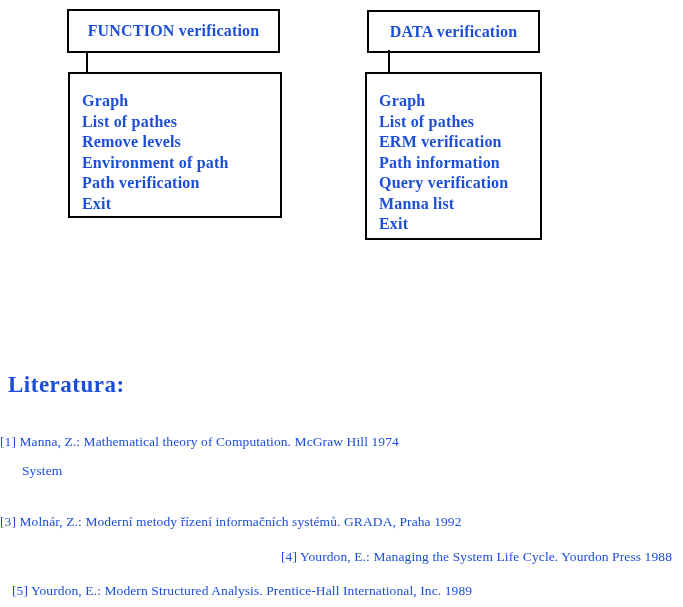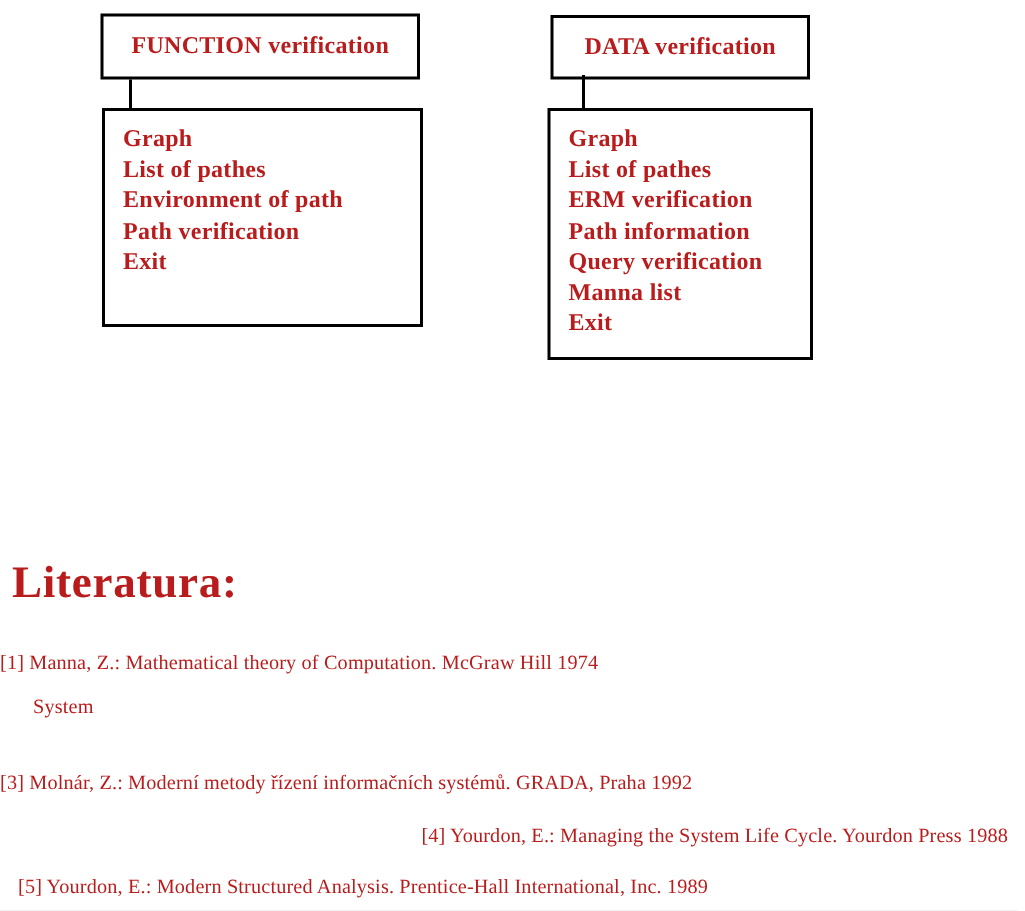--- a/index.html
+++ b/index.html
@@ -1,21 +1,21 @@
 <!DOCTYPE html>
 <html><head>
 <meta charset="utf-8">
 <style>
   html, body { margin: 0; padding: 0; background: #e8e8e8; }
   .page {
     position: relative;
     width: 683px;
     height: 607px;
     background: #ffffff;
-    color: #b91c1c;
+    color: #1d4ed8;
     font-family: "Liberation Serif", "DejaVu Serif", serif;
     overflow: hidden;
   }
 
   
   .title-box {
     position: absolute;
     border: 2px solid #000;
     display: flex;
     align-items: center;
@@ -38,21 +38,21 @@
     border: 2px solid #000;
     background: #fff;
     box-sizing: border-box;
   }
   .box-function-menu { left: 68px;  top: 72px; width: 214px; height: 146px; }
   .box-data-menu     { left: 365px; top: 72px; width: 177px; height: 168px; }
 
   .menu-list {
     list-style: none;
     margin: 0;
-    padding: 9px 4px 0 12px;
+    padding: 17px 4px 0 12px;
     font-weight: bold;
     font-size: 16px;
     line-height: 20.5px;
     letter-spacing: 0.2px;
   }
 
   
   .caption {
     position: absolute;
     left: 8px;
@@ -62,21 +62,21 @@
     letter-spacing: 0.1px;
     white-space: nowrap;
   }
 
   
   .lit-heading {
     position: absolute;
     left: 8px;
     top: 372px;
     margin: 0;
-    font-size: 30px;
+    font-size: 23px;
     font-weight: bold;
     letter-spacing: 0.5px;
   }
   .reference-list { position: absolute; left: 0; top: 0; width: 100%; height: 100%; pointer-events: none; }
   .ref {
     position: absolute;
     left: 0;
     width: 672px;
     font-size: 13.5px;
     line-height: 20px;
@@ -95,20 +95,21 @@
 <div class="page">
 
   <div class="title-box box-function-title">
     <span>FUNCTION verification</span>
   </div>
   <div class="connector conn-function"></div>
   <div class="menu-box box-function-menu">
     <ul class="menu-list">
         <li class="menu-item">Graph</li>
         <li class="menu-item">List of pathes</li>
+        <li class="menu-item">Remove levels</li>
         <li class="menu-item">Environment of path</li>
         <li class="menu-item">Path verification</li>
         <li class="menu-item">Exit</li>
       </ul>
   </div>
 
   <div class="title-box box-data-title">
     <span>DATA verification</span>
   </div>
   <div class="connector conn-data"></div>

